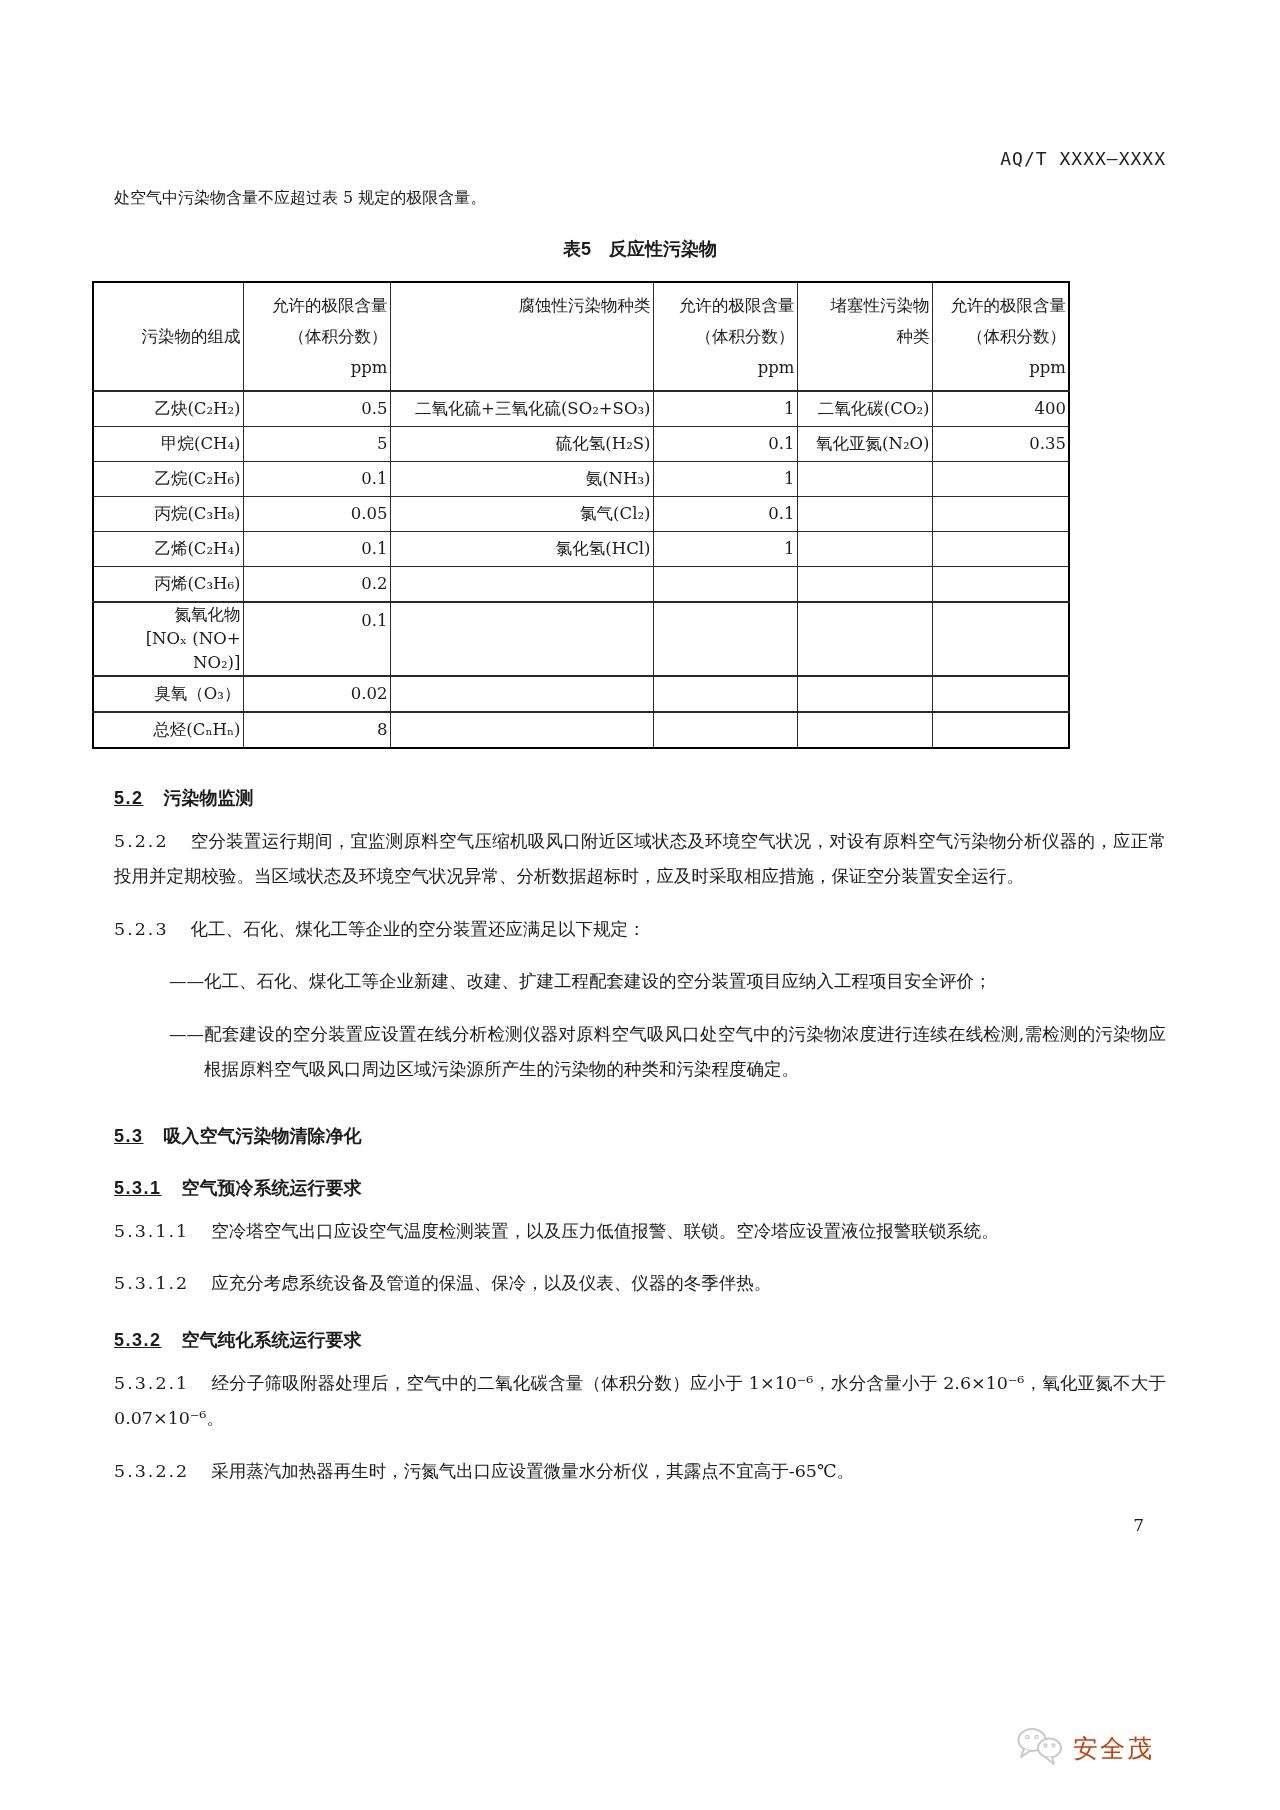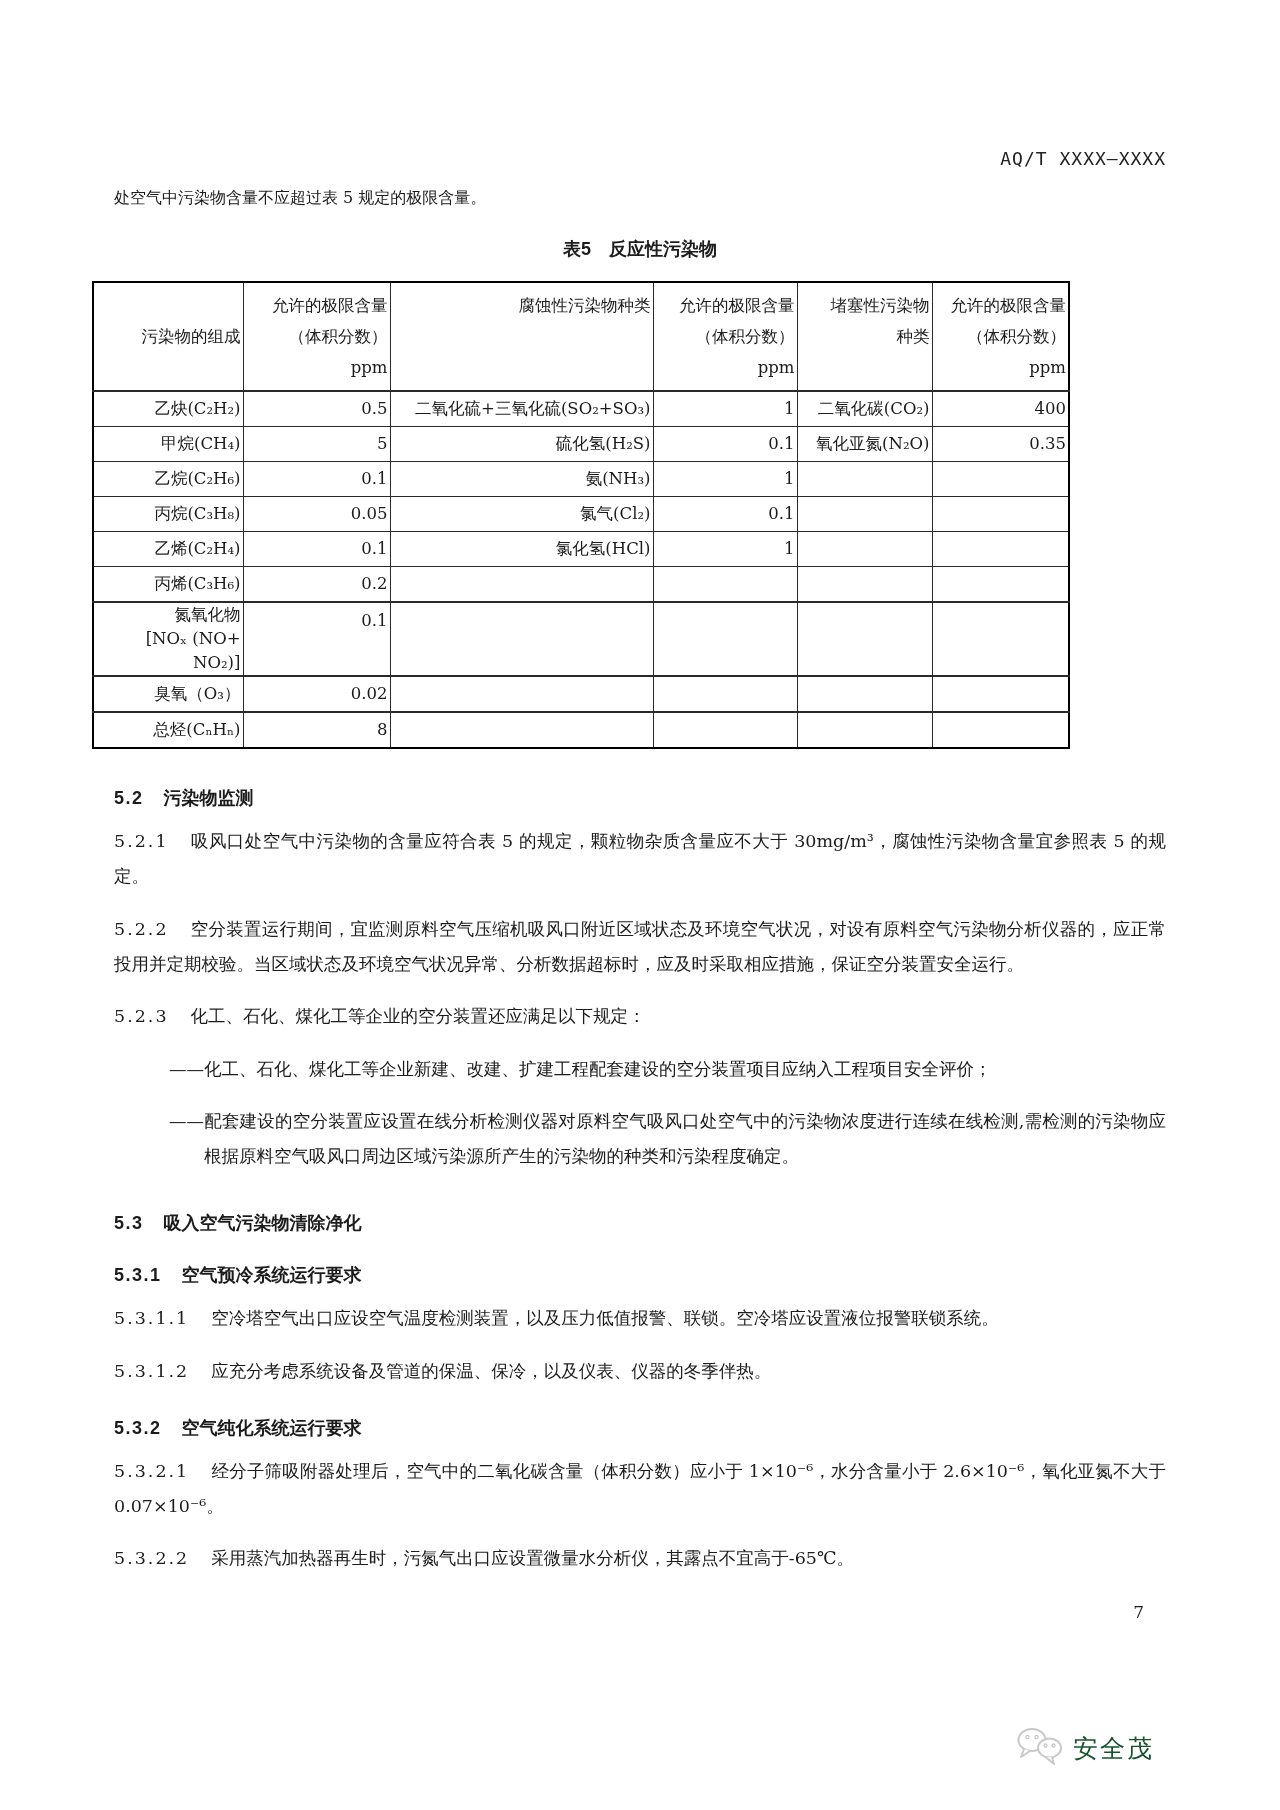--- a/index.html
+++ b/index.html
@@ -36,37 +36,37 @@
   tbody.t5body td{height:34px;line-height:24px;}
   tr.thick-top td{border-top-width:2px;}
   td.cell-2line{white-space:pre-line;line-height:28px;padding:4px 2px;height:62px;}
 
   .h2,.h3{
     font-family:"Liberation Sans",sans-serif;font-weight:bold;font-size:18px;
     line-height:26px;
   }
   .h2{margin-top:36px;}
   .h3{margin-top:26px;}
-  .h-num{margin-right:20px;letter-spacing:1.5px;}
+  .h-num{margin-right:20px;letter-spacing:1.5px;text-decoration:underline;}
 
   .para{margin-top:13px;font-size:17.5px;line-height:35px;text-align:justify;}
   .p-num{letter-spacing:2px;margin-right:22px;}
   .dash{
     margin-top:2px;font-size:17.5px;line-height:35px;text-align:justify;
     padding-left:90px;text-indent:-35px;
   }
 
   .page-num{margin-top:26px;text-align:right;padding-right:22px;font-size:17px;}
 
   .watermark{
     position:absolute;right:126px;bottom:40px;
     display:flex;align-items:center;gap:7px;color:#c9c9c9;
   }
   .wm-text{
-    font-family:Liberation Sans, sans-serif;font-size:25px;color:#14532d;
+    font-family:Liberation Sans, sans-serif;font-size:25px;color:#c2410c;
     letter-spacing:2px;
   }
 </style>
 </head>
 <body>
 
 <div class="page">
 
   <div class="doc-code">AQ/T XXXX—XXXX</div>
 
@@ -186,23 +186,20 @@
           <td></td>
         </tr>
       </tbody>
     </table>
   </div>
 
   <div class="h2">
     <span class="h-num">5.2</span><span>污染物监测</span>
   </div>
 
-  <p class="para">
-    <span class="p-num">5.2.1</span><span>吸风口处空气中污染物的含量应符合表 5 的规定，颗粒物杂质含量应不大于 30mg/m³，腐蚀性污染物含量宜参照表 5 的规定。</span>
-  </p>
 
   <p class="para">
     <span class="p-num">5.2.2</span><span>空分装置运行期间，宜监测原料空气压缩机吸风口附近区域状态及环境空气状况，对设有原料空气污染物分析仪器的，应正常投用并定期校验。当区域状态及环境空气状况异常、分析数据超标时，应及时采取相应措施，保证空分装置安全运行。</span>
   </p>
 
   <p class="para">
     <span class="p-num">5.2.3</span><span>化工、石化、煤化工等企业的空分装置还应满足以下规定：</span>
   </p>
 
   <p class="dash">——化工、石化、煤化工等企业新建、改建、扩建工程配套建设的空分装置项目应纳入工程项目安全评价；</p>

